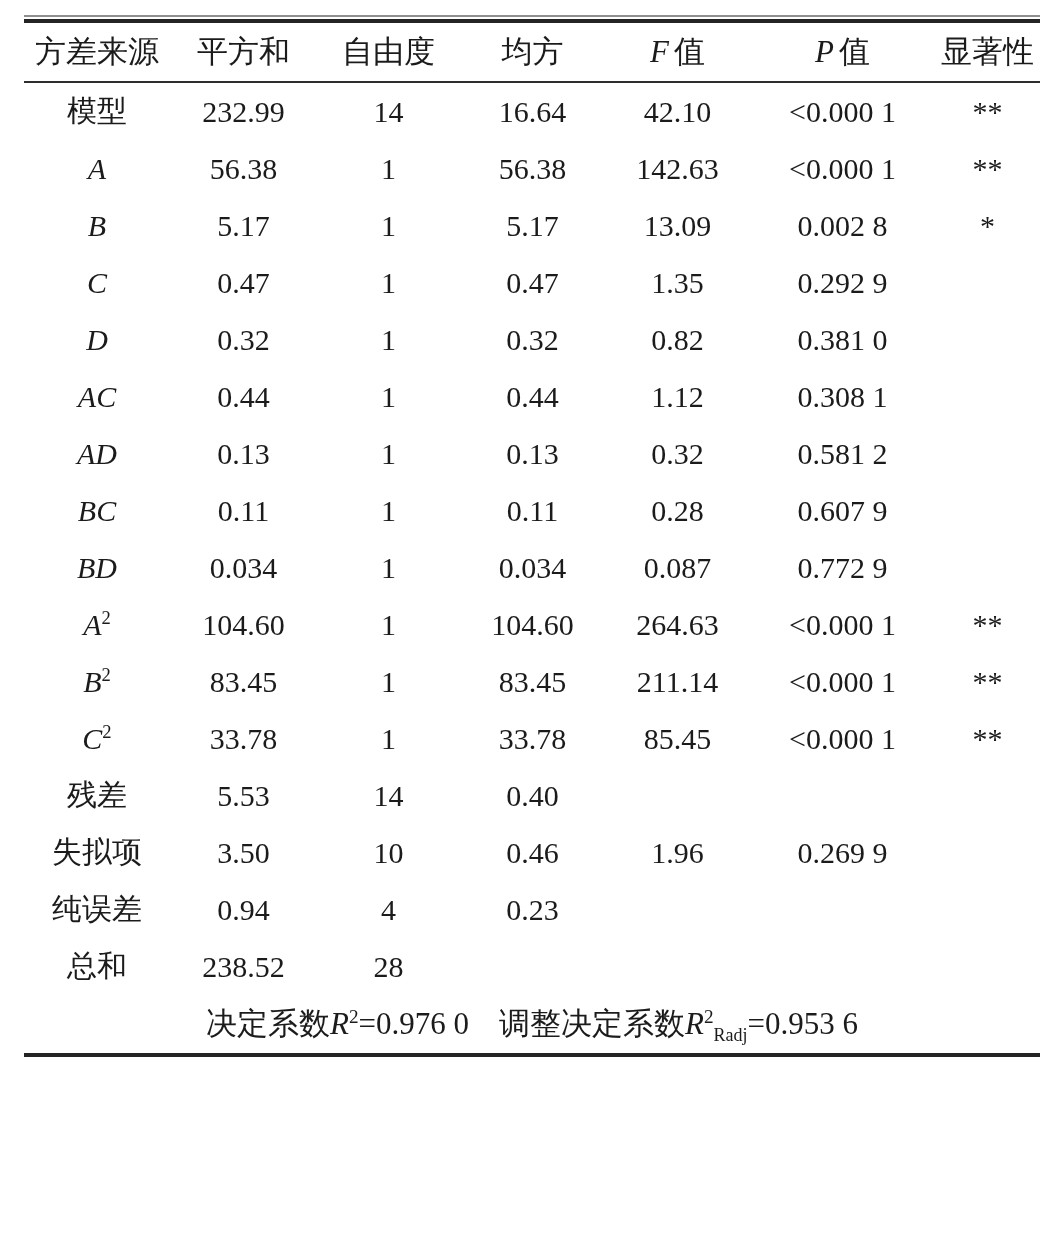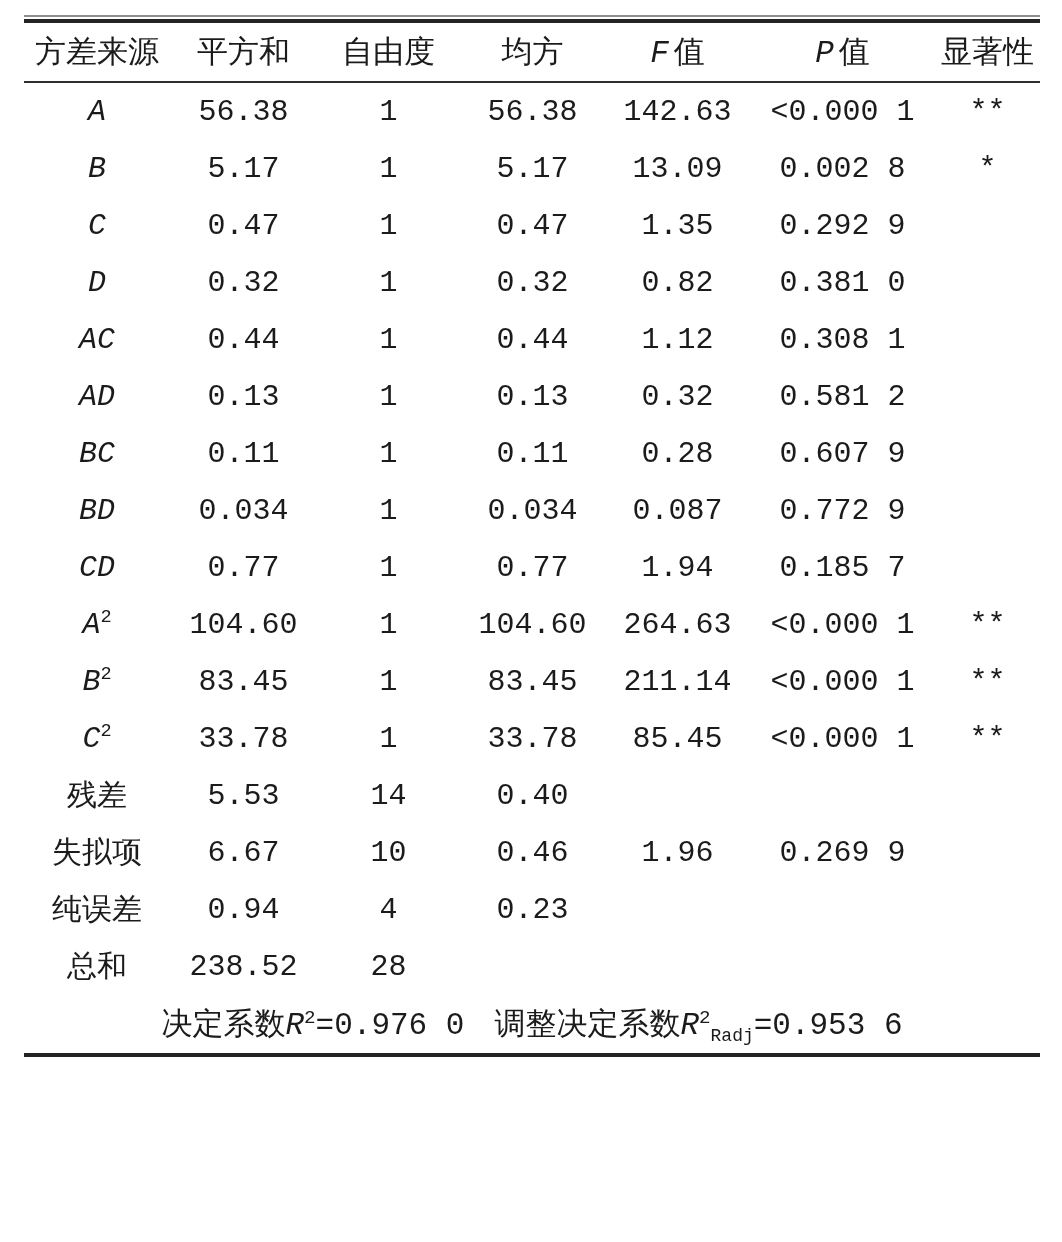--- a/index.html
+++ b/index.html
@@ -1,21 +1,21 @@
 <!DOCTYPE html>
 <html><head>
 <meta charset="utf-8">
 <style>
   html, body { margin: 0; padding: 0; background: #ffffff; }
   .page {
     position: relative;
     width: 1062px;
     height: 1242px;
     background: #ffffff;
-    font-family: Liberation Mono, monospace;
+    font-family: Liberation Serif, serif;
     color: #1b1b1b;
     overflow: hidden;
   }
   .wrap {
     position: absolute;
     left: 24px;
     top: 15px;
     width: 1016px;
   }
   .rule-thin  { height: 2px; background: #8e8e8e; }
@@ -83,20 +83,29 @@
           <th><span>平方和</span></th>
           <th><span>自由度</span></th>
           <th><span>均方</span></th>
           <th><span class="it">F</span><span>值</span></th>
           <th><span class="it">P</span><span>值</span></th>
           <th><span>显著性</span></th>
         </tr>
       </thead>
       <tbody id="rows">
           <tr>
+            <td><span>模型</span></td>
+            <td>232.99</td>
+            <td>14</td>
+            <td>16.64</td>
+            <td>42.10</td>
+            <td>&lt;0.000 1</td>
+            <td>**</td>
+          </tr>
+          <tr>
             <td><span class="it">A</span></td>
             <td>56.38</td>
             <td>1</td>
             <td>56.38</td>
             <td>142.63</td>
             <td>&lt;0.000 1</td>
             <td>**</td>
           </tr>
           <tr>
             <td><span class="it">B</span></td>
@@ -155,29 +164,20 @@
           <tr>
             <td><span class="it">BD</span></td>
             <td>0.034</td>
             <td>1</td>
             <td>0.034</td>
             <td>0.087</td>
             <td>0.772 9</td>
             <td></td>
           </tr>
           <tr>
-            <td><span class="it">CD</span></td>
-            <td>0.77</td>
-            <td>1</td>
-            <td>0.77</td>
-            <td>1.94</td>
-            <td>0.185 7</td>
-            <td></td>
-          </tr>
-          <tr>
             <td><span class="it">A</span><sup>2</sup></td>
             <td>104.60</td>
             <td>1</td>
             <td>104.60</td>
             <td>264.63</td>
             <td>&lt;0.000 1</td>
             <td>**</td>
           </tr>
           <tr>
             <td><span class="it">B</span><sup>2</sup></td>
@@ -201,21 +201,21 @@
             <td><span>残差</span></td>
             <td>5.53</td>
             <td>14</td>
             <td>0.40</td>
             <td></td>
             <td></td>
             <td></td>
           </tr>
           <tr>
             <td><span>失拟项</span></td>
-            <td>6.67</td>
+            <td>3.50</td>
             <td>10</td>
             <td>0.46</td>
             <td>1.96</td>
             <td>0.269 9</td>
             <td></td>
           </tr>
           <tr>
             <td><span>纯误差</span></td>
             <td>0.94</td>
             <td>4</td>

